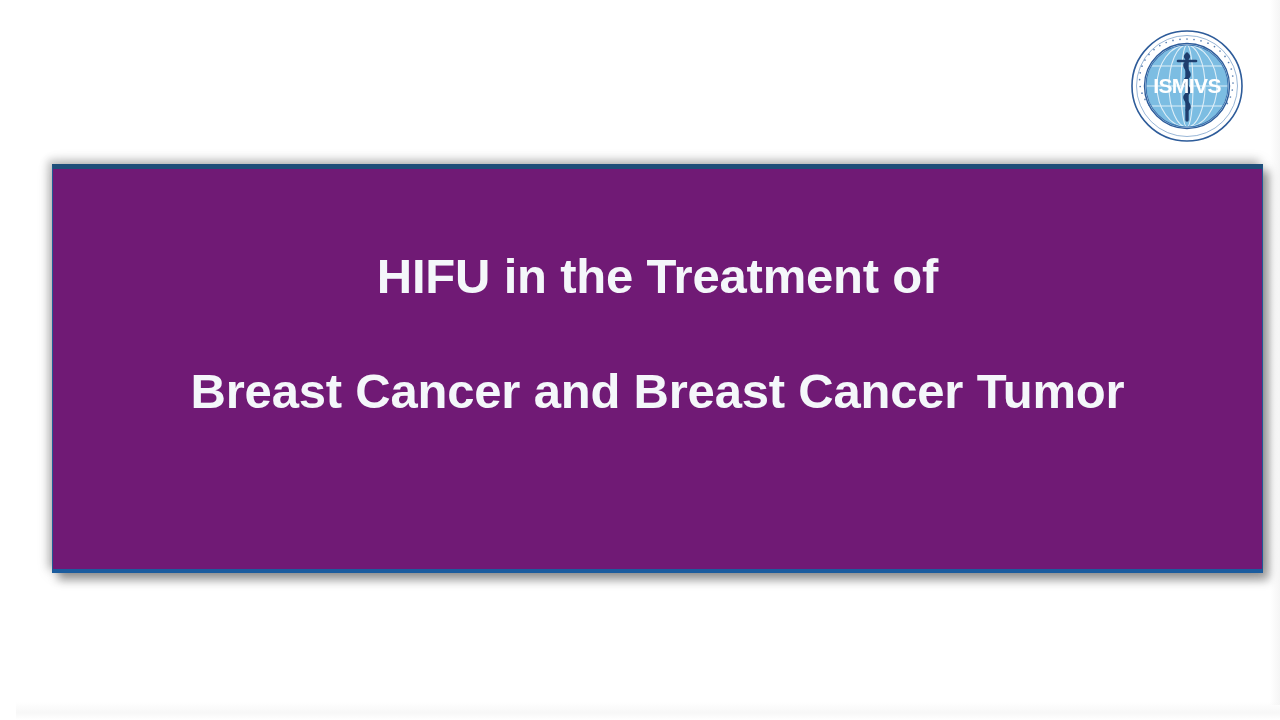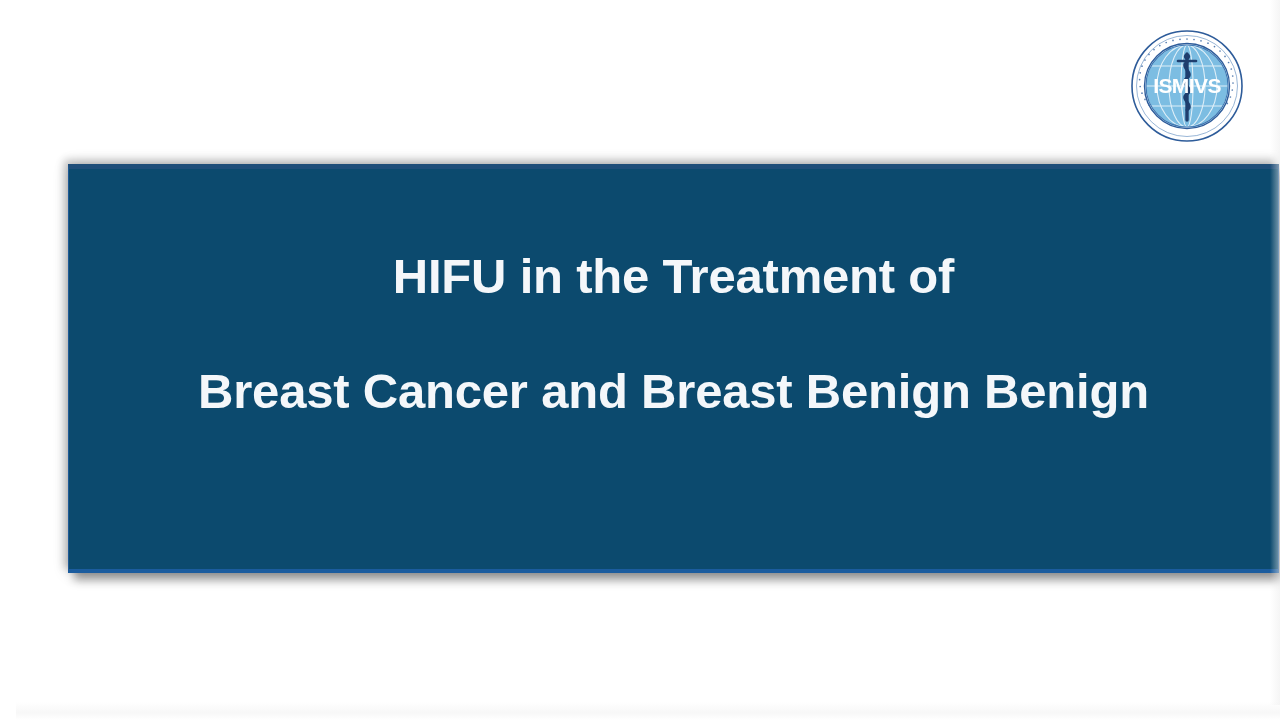--- a/index.html
+++ b/index.html
@@ -62,35 +62,34 @@
   }
   #org-logo svg { display: block; }
 
   
   #title-banner {
     position: absolute;
     left: 36px;
     top: 164px;
     width: 1211px;
     height: 409px;
-    background: #0c4a6e;
+    background: #701a75;
     border-top: 5px solid #1F4E79;
     border-bottom: 4px solid #1B5C9E;
     border-left: 1px solid #1F5A96;
     border-right: 1px solid #1F5A96;
     box-sizing: border-box;
     box-shadow:
         6px 7px 9px rgba(0,0,0,0.38),
         -4px -4px 8px rgba(0,0,0,0.22),
         0 0 16px rgba(0,0,0,0.12);
     display: flex;
     flex-direction: column;
     align-items: center;
     justify-content: flex-start;
-    margin-left: 16px;
   }
 
   #banner-text-block {
     width: 100%;
     text-align: center;
     margin-top: 83px;
     color: #F4F7FA;
     font-weight: bold;
     font-size: 49px;
     line-height: 1.0;
@@ -175,19 +174,19 @@
       </g>
 
       <text x="58" y="65" text-anchor="middle" font-family="Liberation Sans, sans-serif" font-size="21" font-weight="bold" fill="#FFFFFF" letter-spacing="-0.6">ISMIVS</text>
     </svg>
   </div>
 
   <div id="title-banner">
     <div id="banner-text-block">
       <span class="banner-line">HIFU in the Treatment of</span>
       <span class="banner-spacer"></span>
-      <span class="banner-line">Breast Cancer and Breast Benign Benign</span>
+      <span class="banner-line">Breast Cancer and Breast Cancer Tumor</span>
     </div>
   </div>
 
   <div id="slide-edge-right"></div>
   <div id="slide-edge-bottom"></div>
 </div>
 
 </body></html>

